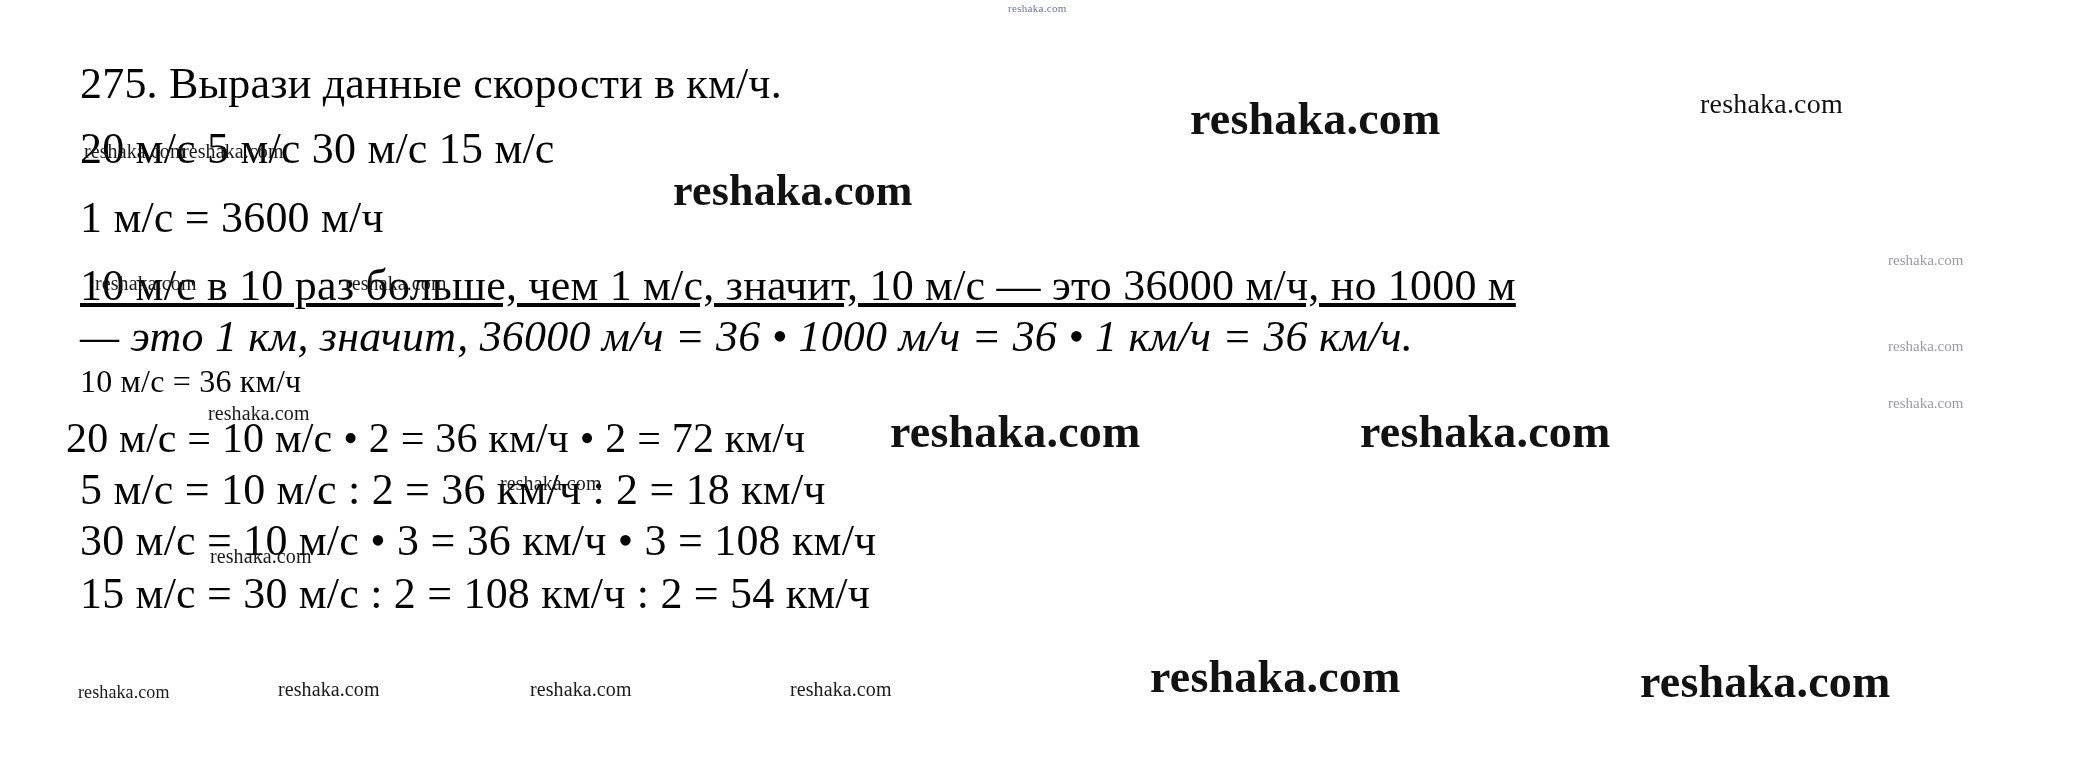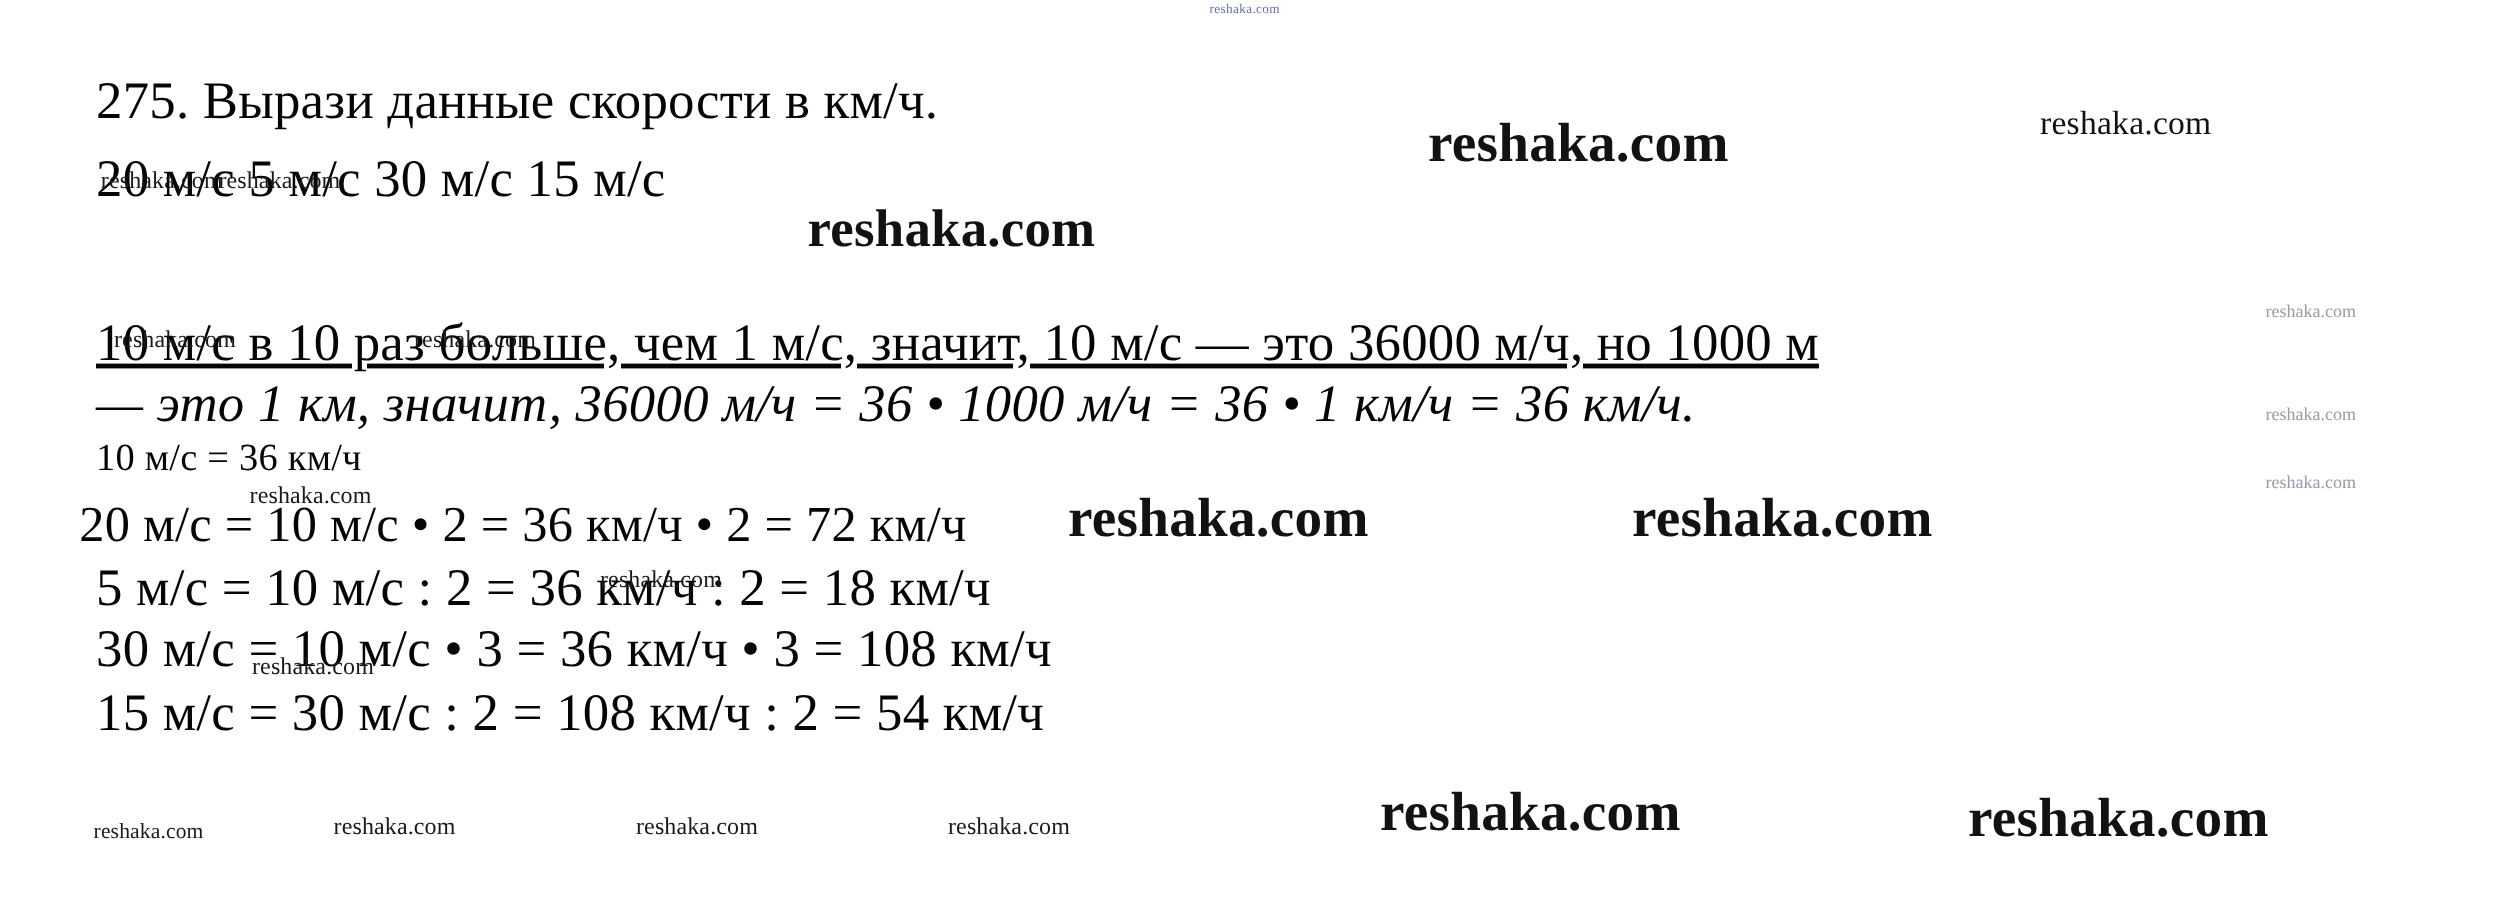--- a/index.html
+++ b/index.html
@@ -78,20 +78,21 @@
 <body>
 
 <div class="page">
 
   <div class="wm-top" style="left:1008px; top:2px;">reshaka.com</div>
 
   <div class="line" style="left:80px; top:62px; font-size:44px;">275. Вырази данные скорости в км/ч.</div>
 
   <div class="line" style="left:80px; top:127px; font-size:44px;">20 м/с 5 м/с 30 м/с 15 м/с</div>
 
+  <div class="line" style="left:80px; top:196px; font-size:44px;">1 м/с = 3600 м/ч</div>
 
   <div class="line" style="left:80px; top:264px; font-size:44px;text-decoration:underline;">10 м/с в 10 раз больше, чем 1 м/с, значит, 10 м/с — это 36000 м/ч, но 1000 м</div>
 
   <div class="line" style="left:80px; top:315px; font-size:44px;font-style:italic;">— это 1 км, значит, 36000 м/ч = 36 • 1000 м/ч = 36 • 1 км/ч = 36 км/ч.</div>
 
   <div class="line" style="left:80px; top:365px; font-size:32px;">10 м/с = 36 км/ч</div>
 
   <div class="line" style="left:66px; top:417px; font-size:42px;">20 м/с = 10 м/с • 2 = 36 км/ч • 2 = 72 км/ч</div>
 
   <div class="line" style="left:80px; top:468px; font-size:44px;">5 м/с = 10 м/с : 2 = 36 км/ч : 2 = 18 км/ч</div>

